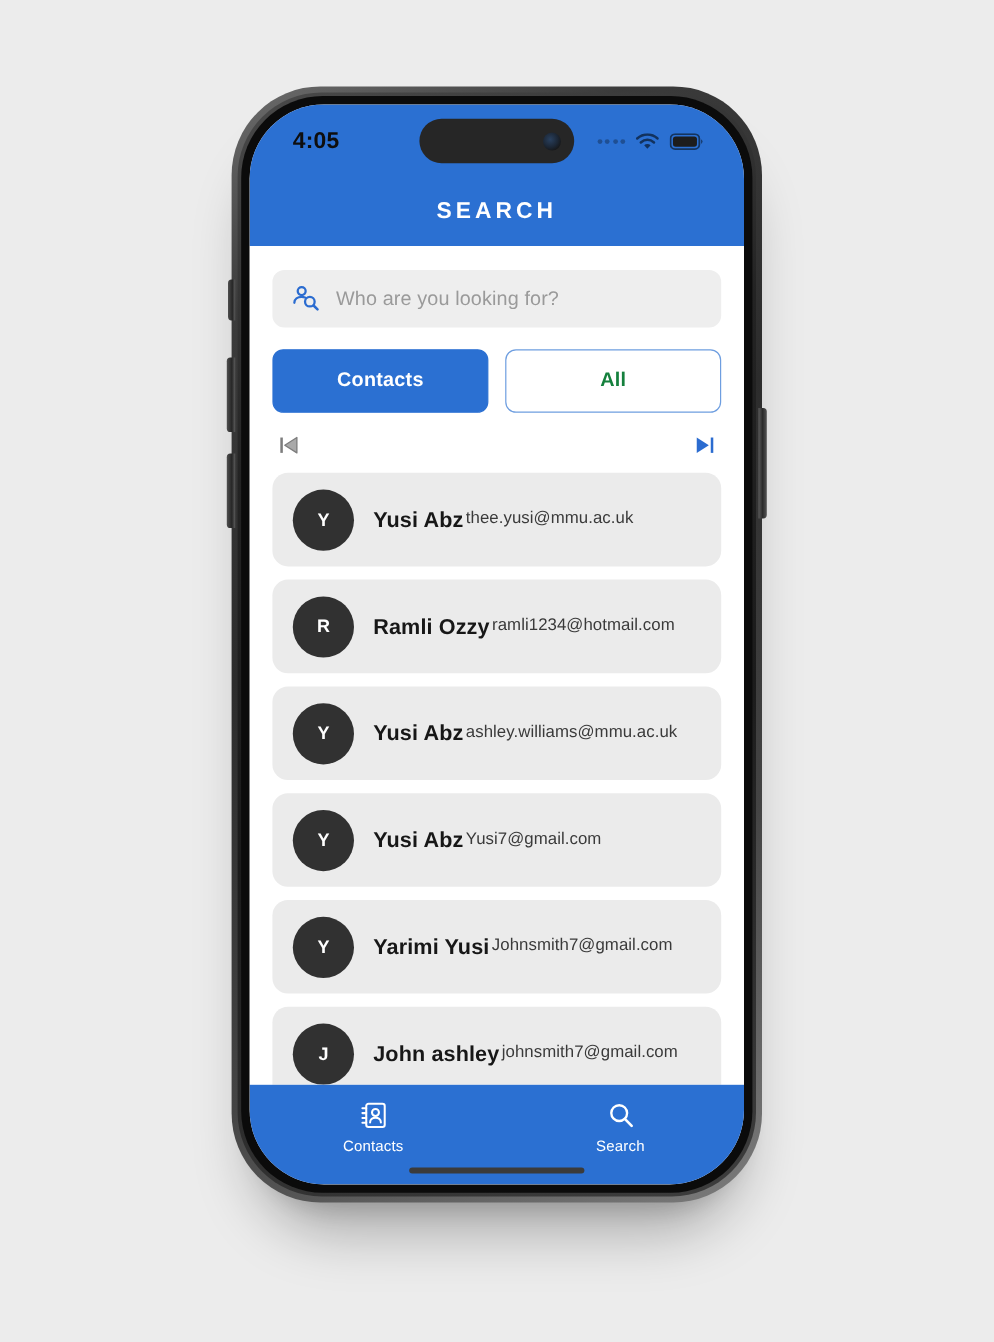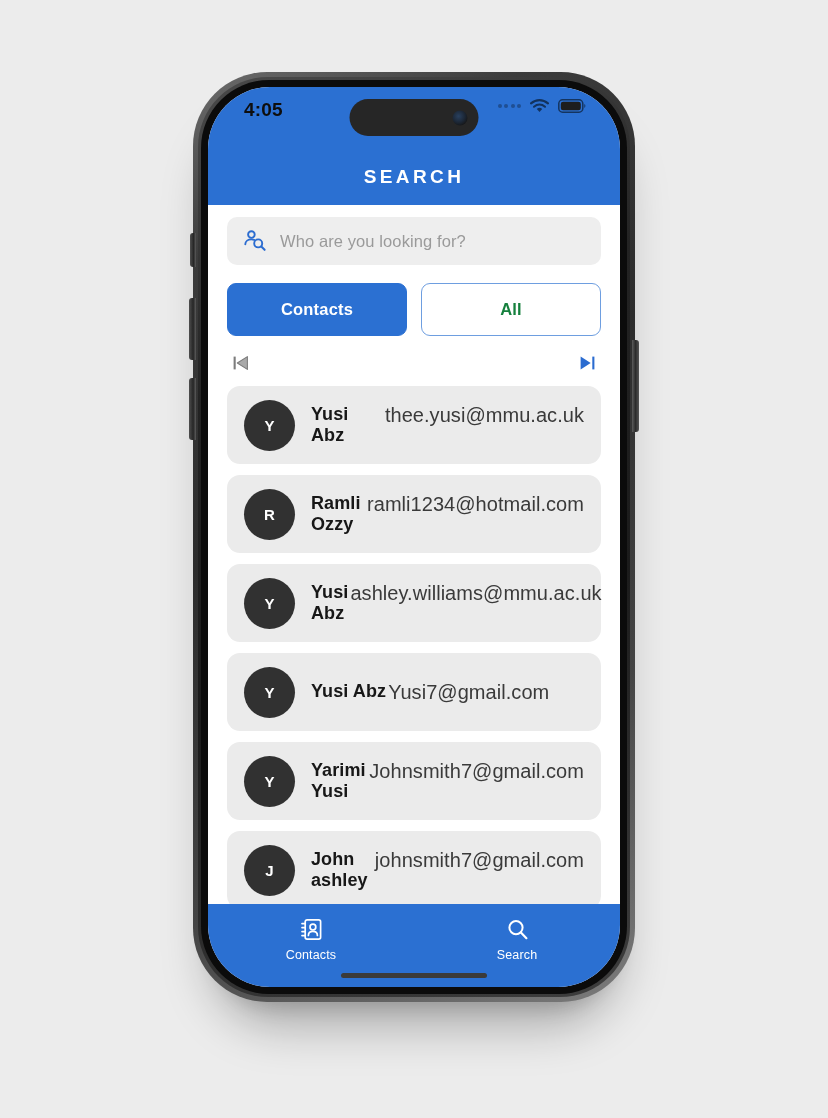--- a/index.html
+++ b/index.html
@@ -91,23 +91,23 @@
   .app-header {
     background: #2b70d2;
     height: 118px;
     position: relative;
     flex: 0 0 auto;
   }
 
   .statusbar {
     height: 56px;
     display: flex;
-    align-items: flex-start;
+    align-items: center;
     justify-content: space-between;
-    padding: 12px 30px 0 30px;
+    padding: 6px 30px 0 30px;
     color: #111;
   }
   .clock {
     font-size: 19px;
     font-weight: 600;
     letter-spacing: 0.2px;
     color: #0e0e0e;
     margin-left: 6px;
   }
   .status-right {
@@ -149,21 +149,21 @@
     color: #fff;
     font-size: 19px;
     font-weight: 700;
     letter-spacing: 3.4px;
   }
 
   
   .app-body {
     flex: 1 1 auto;
     background: #fff;
-    padding: 12px 19px 0 19px;
+    padding: 20px 19px 0 19px;
     overflow: hidden;
     position: relative;
   }
 
   .search-field {
     display: flex;
     align-items: center;
     gap: 12px;
     height: 48px;
     background: #eeeeee;
@@ -237,21 +237,21 @@
     font-weight: 600;
   }
   .c-text { display: flex; flex-direction: row; gap: 2px; min-width: 0; }
   .c-name {
     font-size: 18px;
     font-weight: 700;
     color: #171717;
     letter-spacing: 0.1px;
   }
   .c-mail {
-    font-size: 20px;
+    font-size: 14px;
     color: #3a3a3a;
     letter-spacing: 0.05px;
   }
 
   
   .bottom-nav {
     flex: 0 0 auto;
     background: #2b70d2;
     height: 83px;
     display: flex;

